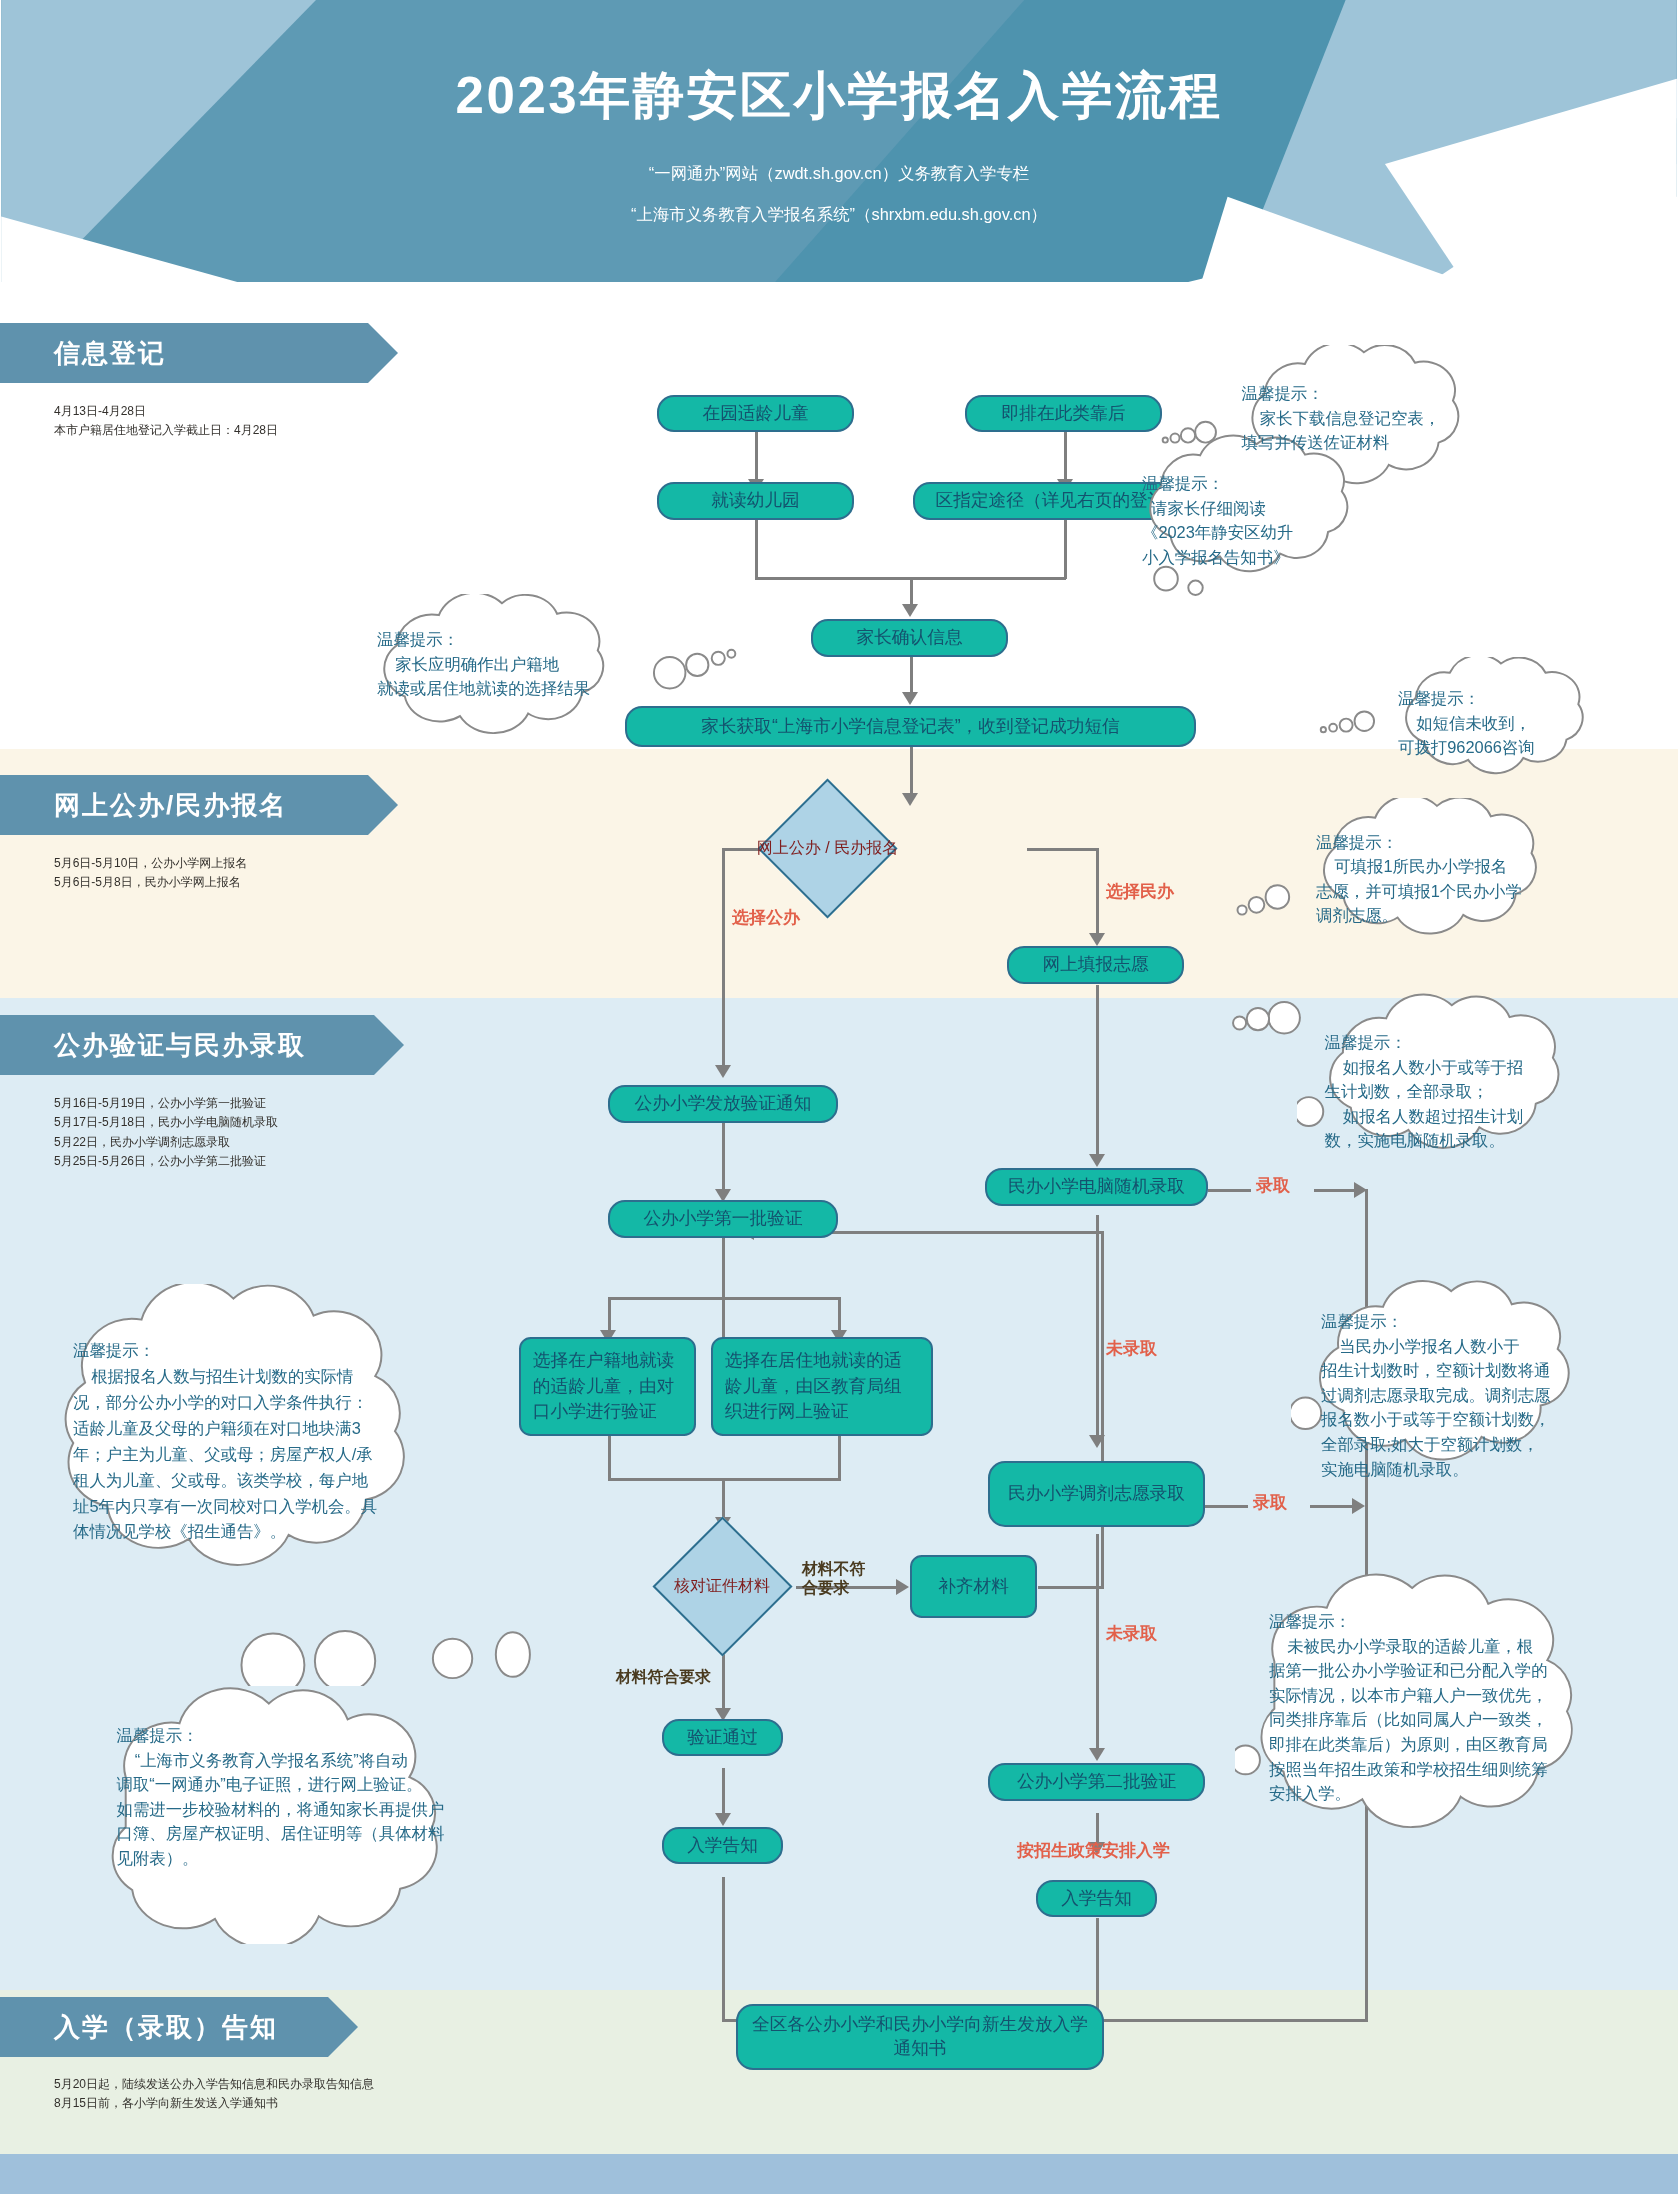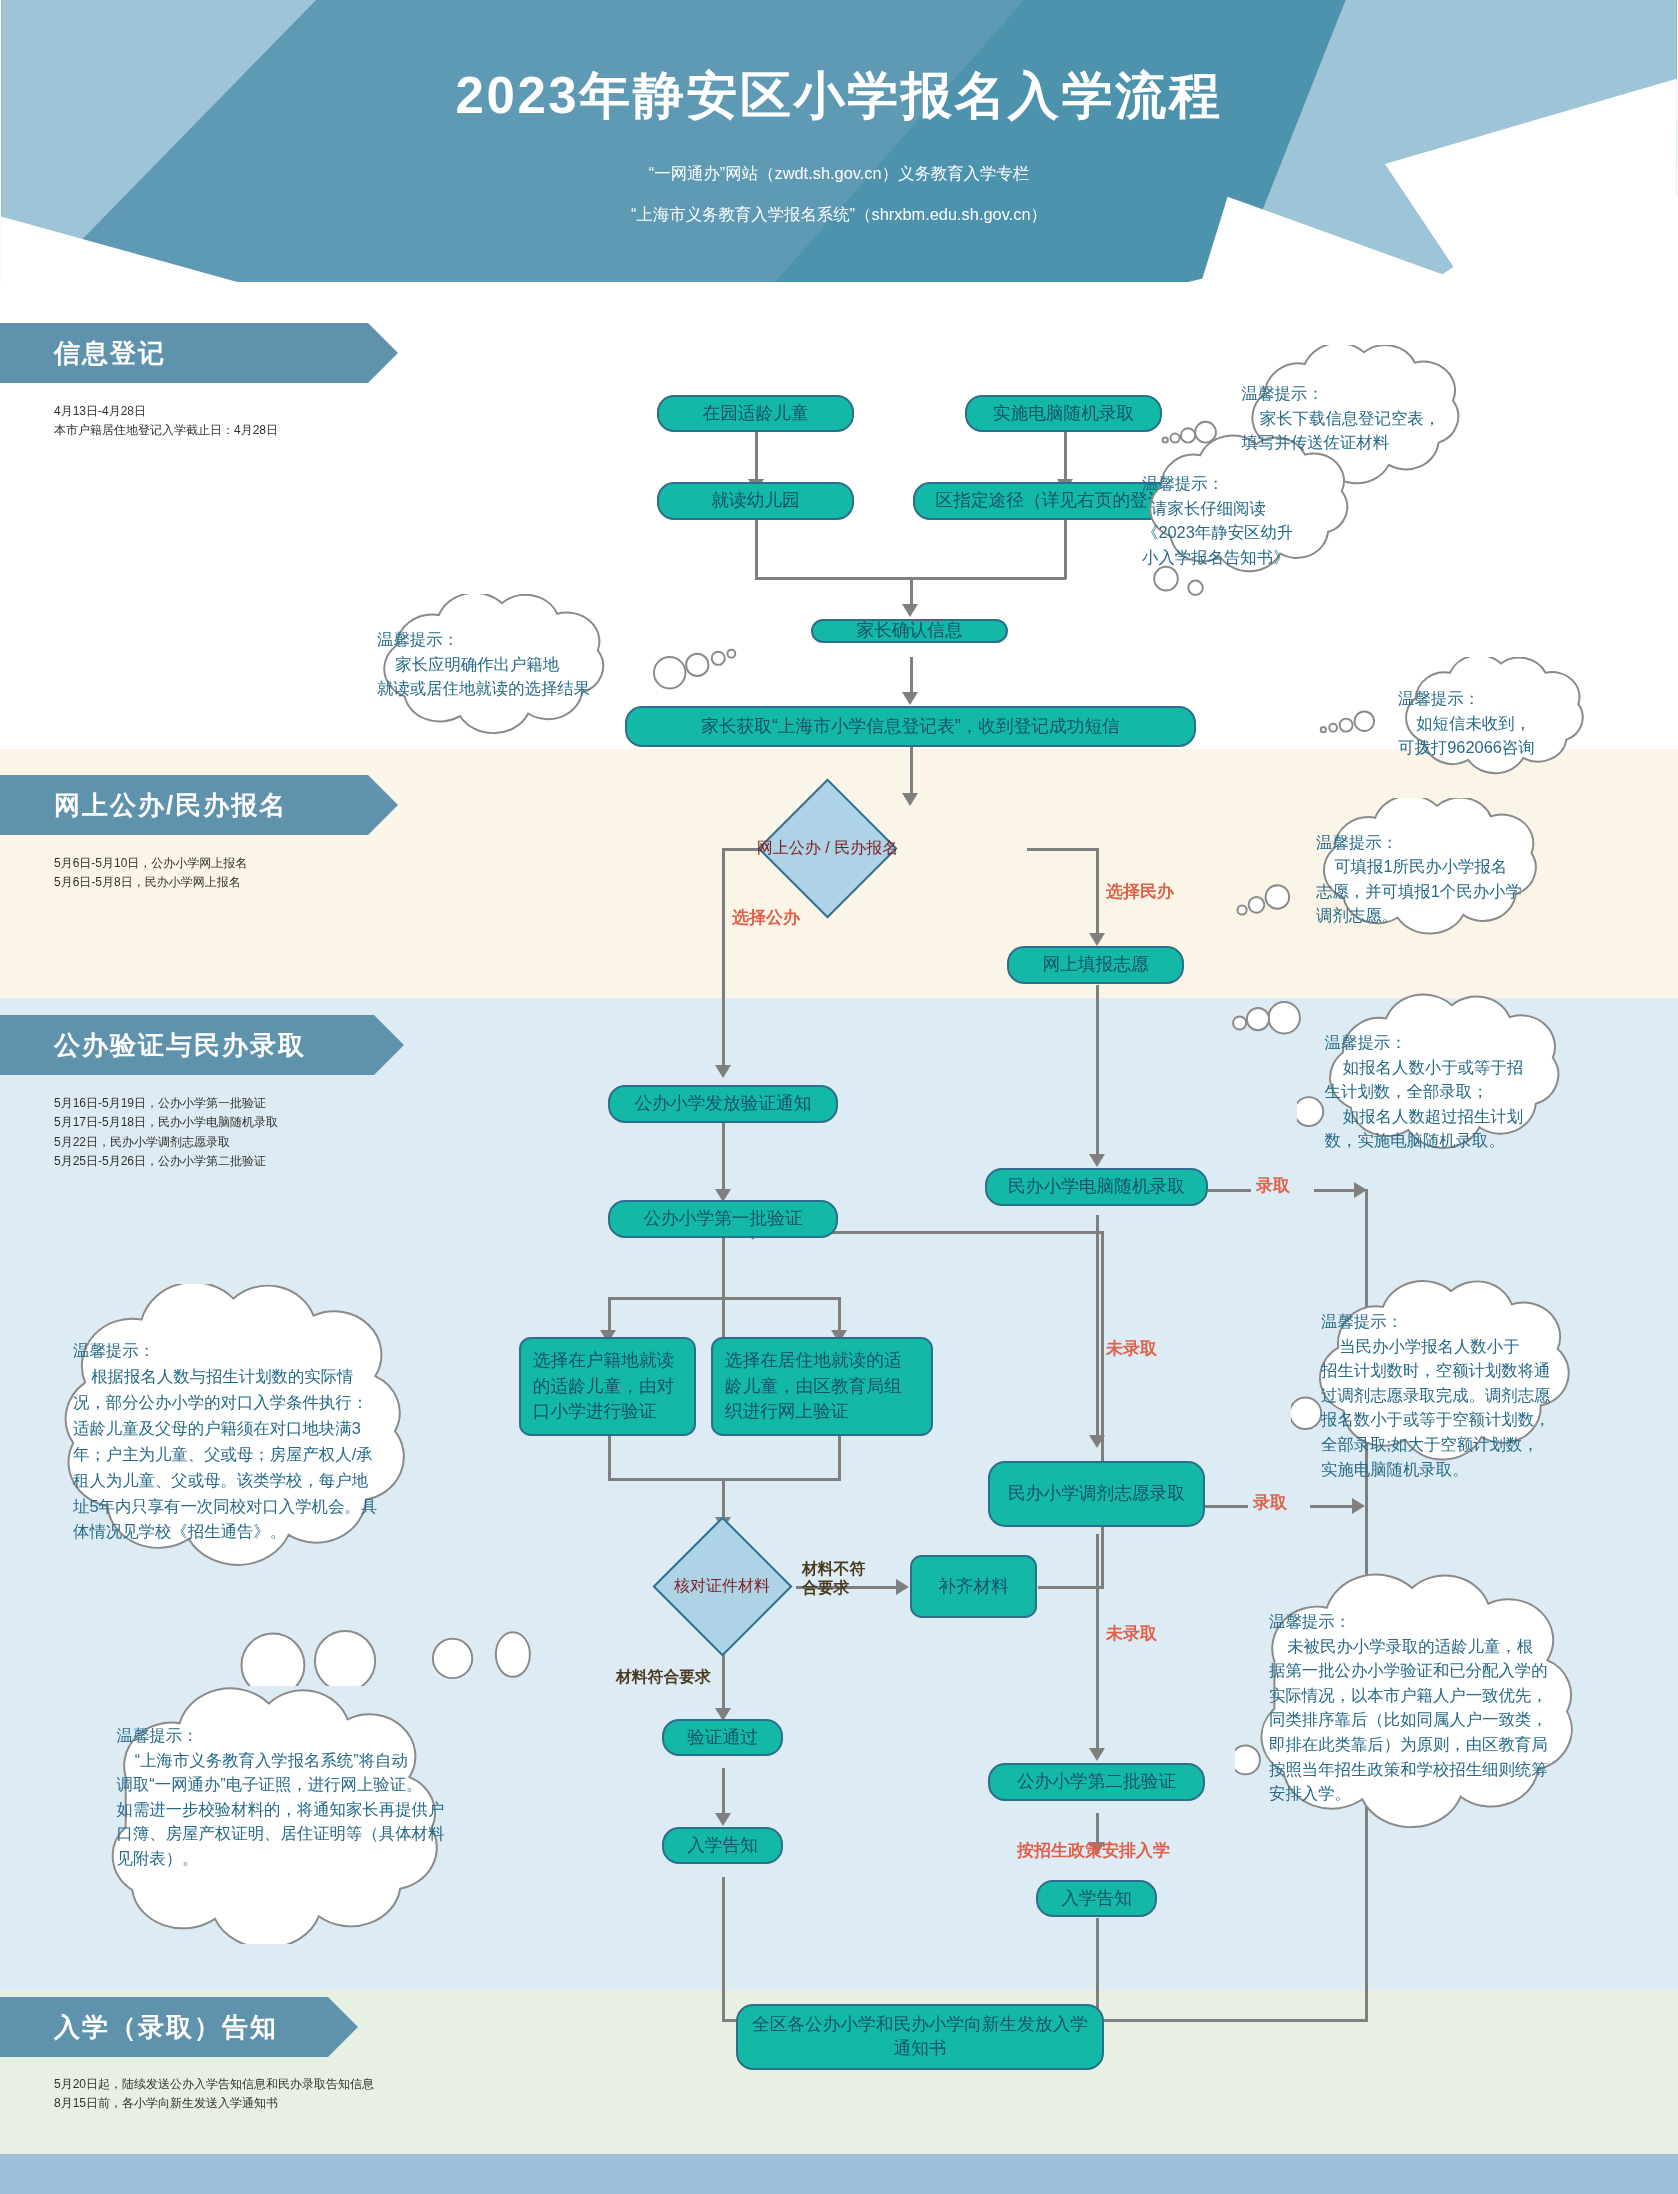--- a/index.html
+++ b/index.html
@@ -201,26 +201,26 @@
   <div class="arw right" style="left:1352px;top:1498px"></div>
 
   <div class="ln lnv" style="left:1096px;top:1534px;height:223px"></div>
   <div class="arw down" style="left:1089px;top:1748px"></div>
 
   <div class="ln lnv" style="left:1096px;top:1813px;height:36px"></div>
   <div class="arw down" style="left:1089px;top:1842px"></div>
   <div class="ln lnv" style="left:1096px;top:1918px;height:105px"></div>
 
   <div class="node r1" style="left:657px;top:395px;width:197px;height:37px">在园适龄儿童</div>
-  <div class="node r1" style="left:965px;top:395px;width:197px;height:37px">实施电脑随机录取</div>
+  <div class="node r1" style="left:965px;top:395px;width:197px;height:37px">即排在此类靠后</div>
 
   <div class="node r1" style="left:657px;top:482px;width:197px;height:38px">就读幼儿园</div>
   <div class="node r1" style="left:913px;top:482px;width:328px;height:38px">区指定途径（详见右页的登记步骤）</div>
 
-  <div class="node r1" style="left:811px;top:619px;width:197px;height:24px">家长确认信息</div>
+  <div class="node r1" style="left:811px;top:619px;width:197px;height:38px">家长确认信息</div>
 
   <div class="node r1" style="left:625px;top:706px;width:571px;height:41px">家长获取“上海市小学信息登记表”，收到登记成功短信</div>
 
   <div class="diam" style="left:778px;top:799px;width:99px;height:99px">
     <div class="dshape"></div>
     <div class="dtxt" style="left:-82px;width:263px">网上公办 / 民办报名</div>
   </div>
 
   <div class="node r1" style="left:1007px;top:946px;width:177px;height:38px">网上填报志愿</div>
 

